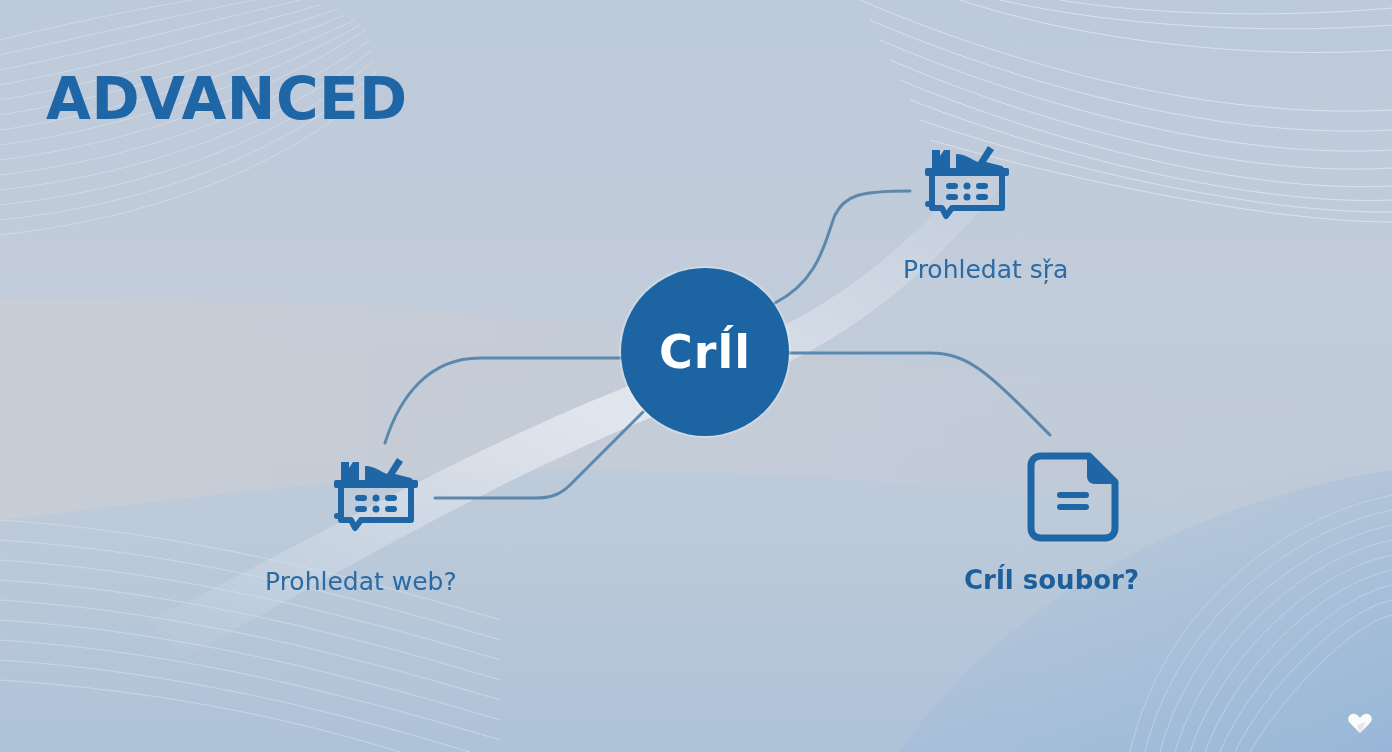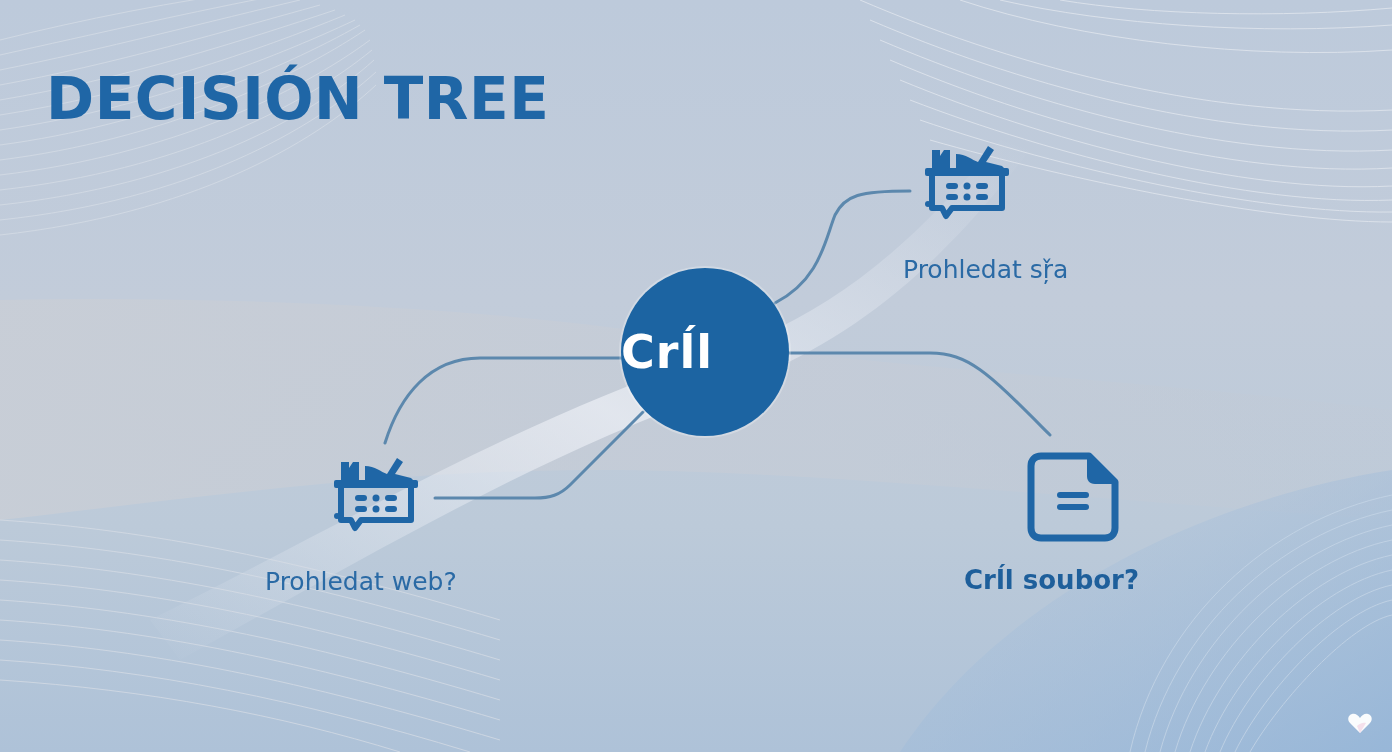--- a/index.html
+++ b/index.html
@@ -43,20 +43,21 @@
     .root-node {
       position: absolute;
       left: 621px;
       top: 268px;
       width: 168px;
       height: 168px;
       border-radius: 50%;
       background: #1c64a2;
       display: flex;
       align-items: center;
+      justify-content: center;
       box-shadow: 0 0 0 2px rgba(255,255,255,0.25);
     }
     .root-label {
       color: #ffffff;
       font-family: "DejaVu Sans", "Liberation Sans", sans-serif;
       font-size: 46px;
       font-weight: 600;
       letter-spacing: 1px;
     }
     .node {
@@ -162,21 +163,21 @@
     <path d="M1175,752 C1205,650 1300,559 1392,540"></path>
     <path d="M1190,752 C1220,660 1310,572 1392,555"></path>
     <path d="M1205,752 C1235,670 1320,585 1392,570"></path>
     <path d="M1220,752 C1250,680 1330,598 1392,585"></path>
     <path d="M1235,752 C1265,690 1340,611 1392,600"></path>
     <path d="M1250,752 C1280,700 1350,624 1392,615"></path>
   </g>
 </svg>
 
 <h1 class="title">
-  <span class="line">DECISIÓN TREE</span>
+  <span class="line">ADVANCED</span>
 </h1>
 
 <svg class="diagram-svg" width="1392" height="752" viewBox="0 0 1392 752">
   <g stroke="#5c88ad" stroke-width="3" fill="none" stroke-linecap="round">
 
     <path d="M775,303 C820,280 825,240 835,215 C845,195 860,191 910,191"></path>
 
     <path d="M621,358 L480,358 C430,358 400,395 385,443"></path>
 
     <path d="M643,412 L570,485 C560,495 550,498 535,498 L435,498"></path>

